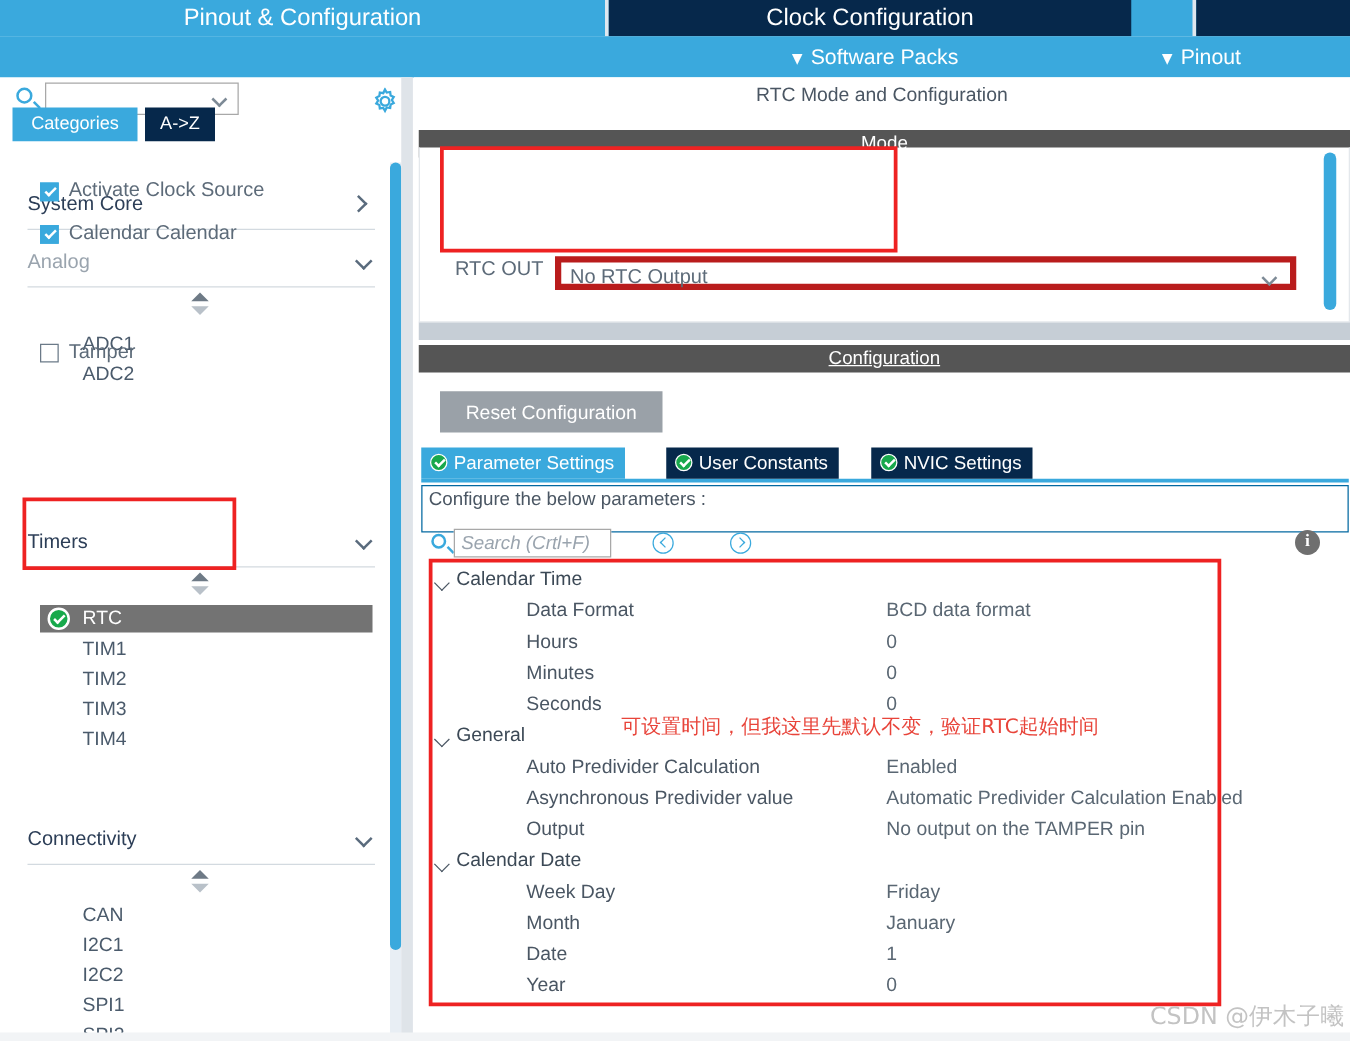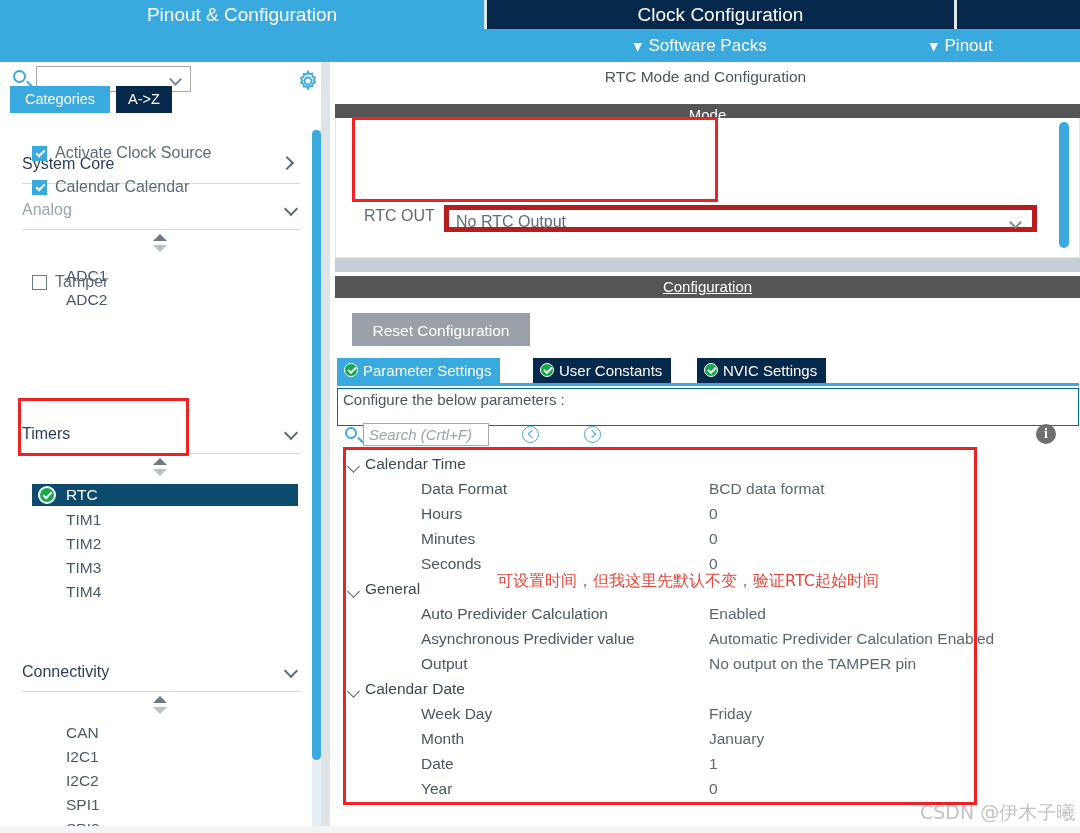--- a/index.html
+++ b/index.html
@@ -87,21 +87,21 @@
     border-left: 7px solid transparent; border-right: 7px solid transparent;
   }
   .spinner .up { top: 0; border-bottom: 7px solid #6e7a86; }
   .spinner .dn { bottom: 0; border-top: 7px solid #b9c1c9; }
 
   .peritem {
     position: absolute; left: 22px; width: 266px; height: 22px; line-height: 22px;
     font-size: 15.5px; color: #4a5a6b; white-space: nowrap; cursor: default;
     padding-left: 34px;
   }
-  .peritem.sel { background: #0c4a6e; color: #ffffff; left: 22px; width: 266px; }
+  .peritem.sel { background: #737373; color: #ffffff; left: 22px; width: 266px; }
 
   .okbadge {
     position: absolute; left: 6px; top: 2px; width: 18px; height: 18px;
     border-radius: 50%; background: #17a94b; border: 2px solid #ffffff;
   }
   .okbadge:after {
     content: ""; position: absolute; left: 3px; top: 4px; width: 7px; height: 3px;
     border-left: 2.5px solid #ffffff; border-bottom: 2.5px solid #ffffff;
     transform: rotate(-45deg);
   }
@@ -233,21 +233,21 @@
 </head>
 <body>
 
 <div id="app">
 
   <div class="topbar">
     <div class="tab-main active" style="left:0;width:484px;">
       <span>Pinout &amp; Configuration</span>
     </div>
     <div class="tab-sep" style="left:484px;"></div>
-    <div class="tab-main dark" style="left:487px;width:467px;">
+    <div class="tab-main dark" style="left:487px;width:418px;">
       <span>Clock Configuration</span>
     </div>
     <div class="tab-sep" style="left:954px;"></div>
     <div class="tab-main dark" style="left:957px;width:123px;">
       <span></span>
     </div>
   </div>
 
   <div class="subbar">
     <div class="subitem" style="left:634px;">

